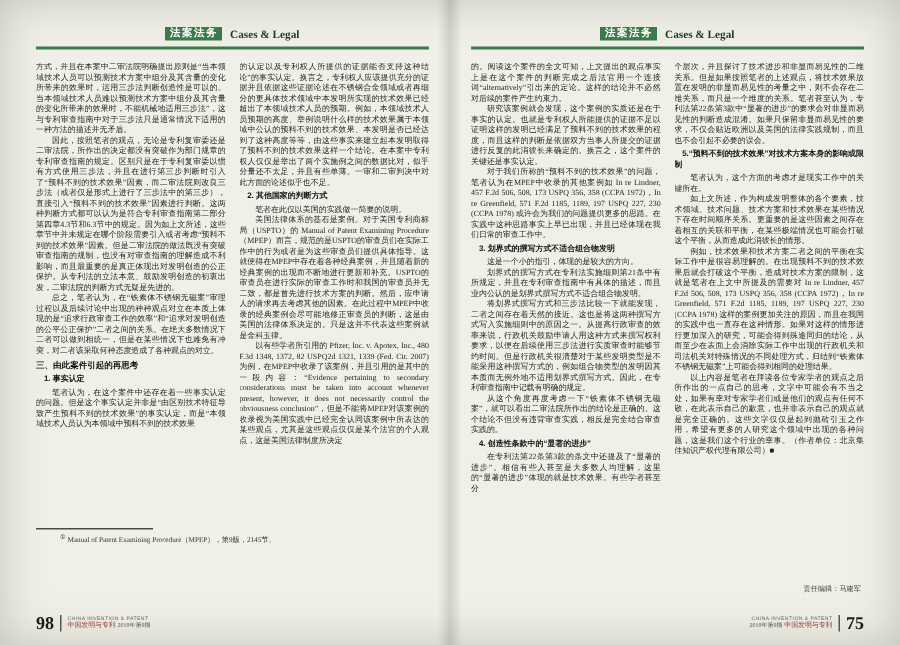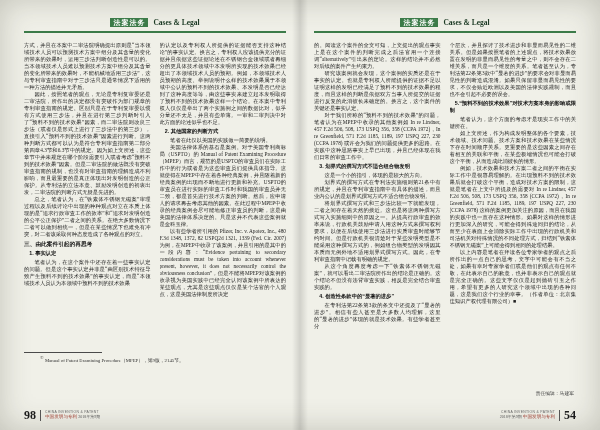--- a/index.html
+++ b/index.html
@@ -113,16 +113,16 @@
           <div class="blk p">以上内容是笔者在拜读各位专家学者的观点之后所作出的一点自己的思考，文字中可能会有不当之处，如果有幸对专家学者们或是他们的观点有任何不敬，在此表示自己的歉意，也并非表示自己的观点就是完全正确的。这些文字仅仅是起到抛砖引玉之作用，希望有更多的人研究这个领域中出现的各种问题，这是我们这个行业的幸事。（作者单位：北京集佳知识产权代理有限公司）■</div>
         </div>
     </div>
     <div class="editor-line">责任编辑：马建军</div>
     <div class="footer fr">
       <span class="logostack" style="text-align:right">
         <span class="logo-en">CHINA INVENTION &amp; PATENT</span>
         <span class="logo-cn"><span class="logo-issue">2018年第9期</span> <span>中国发明与专利</span></span>
       </span>
       <span class="vbar"></span>
-      <span class="pagenum">54</span>
+      <span class="pagenum">75</span>
     </div>
   </div>
 </div>
 
 </body></html>

